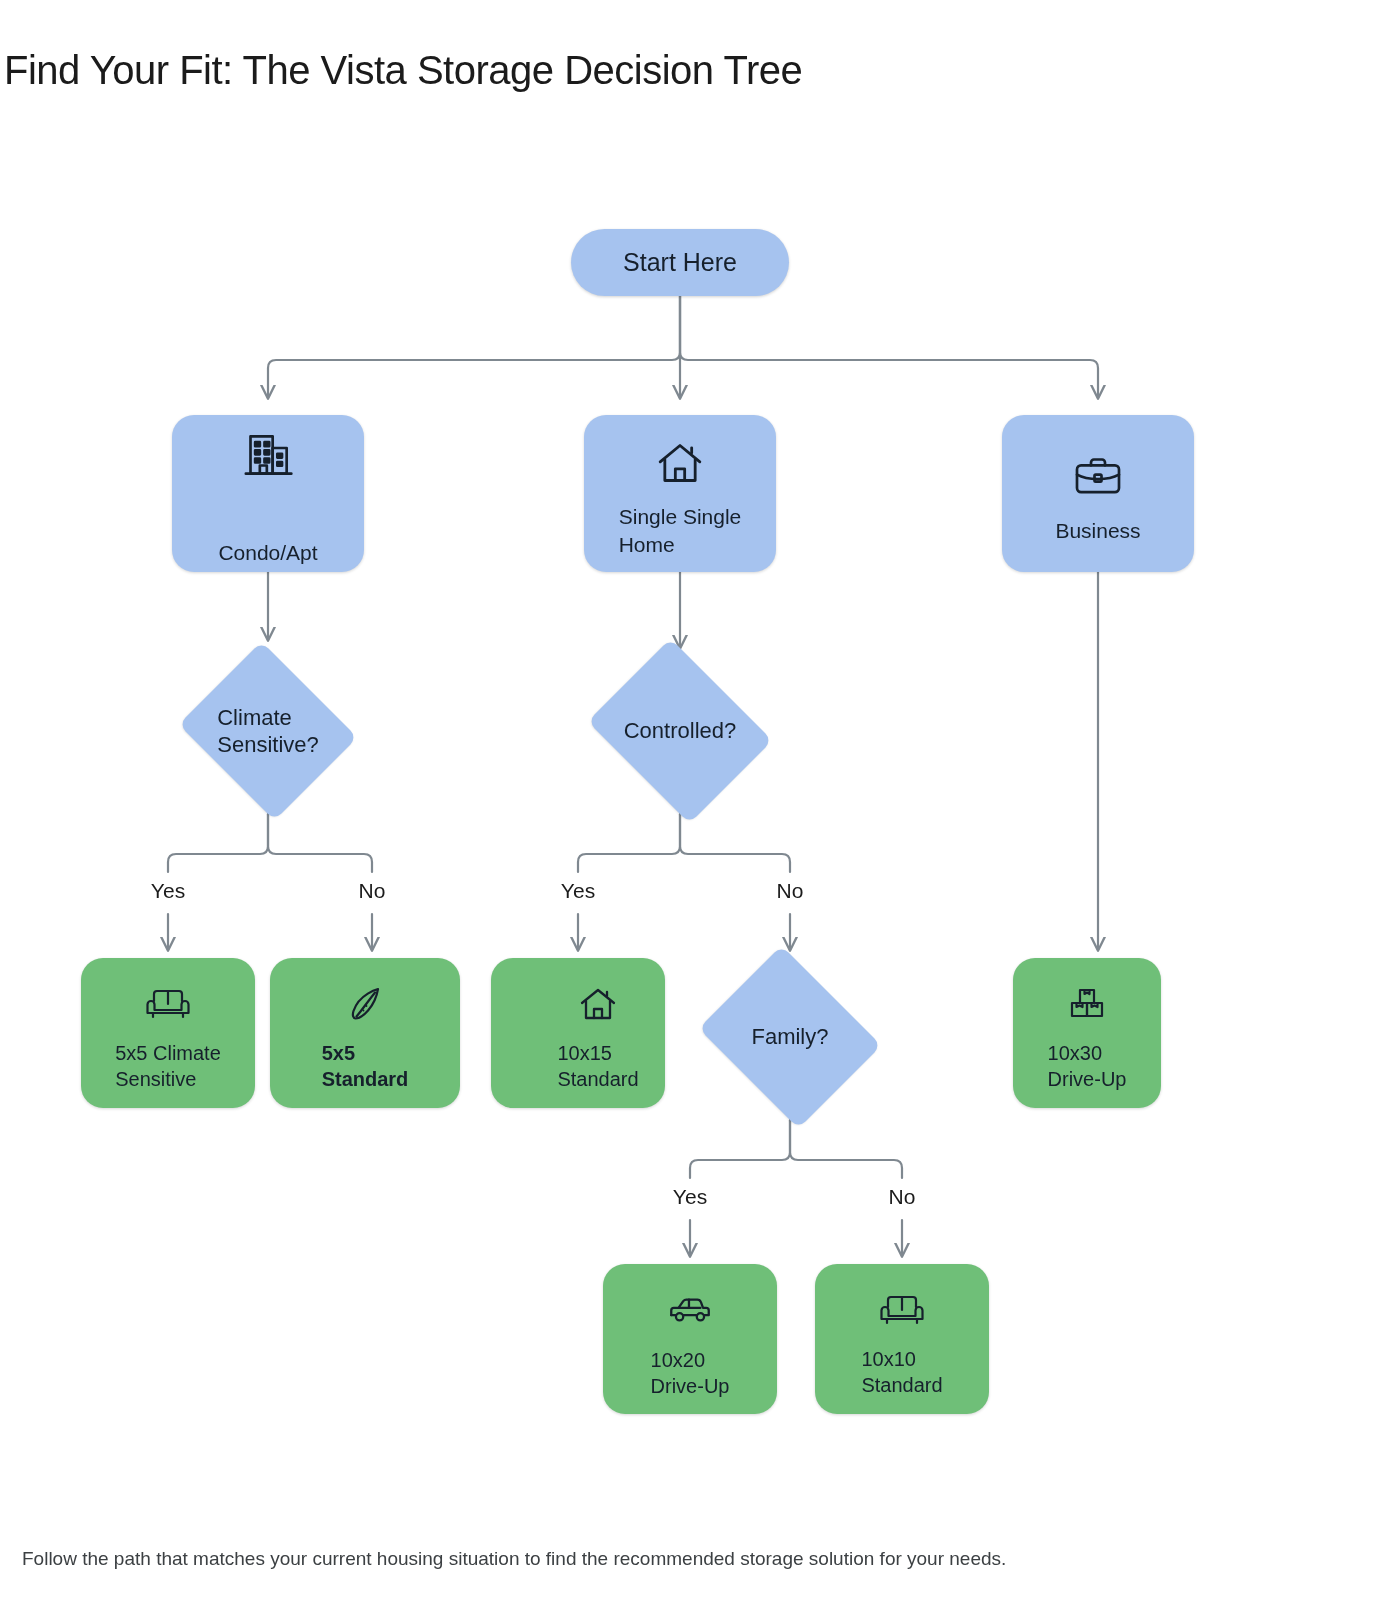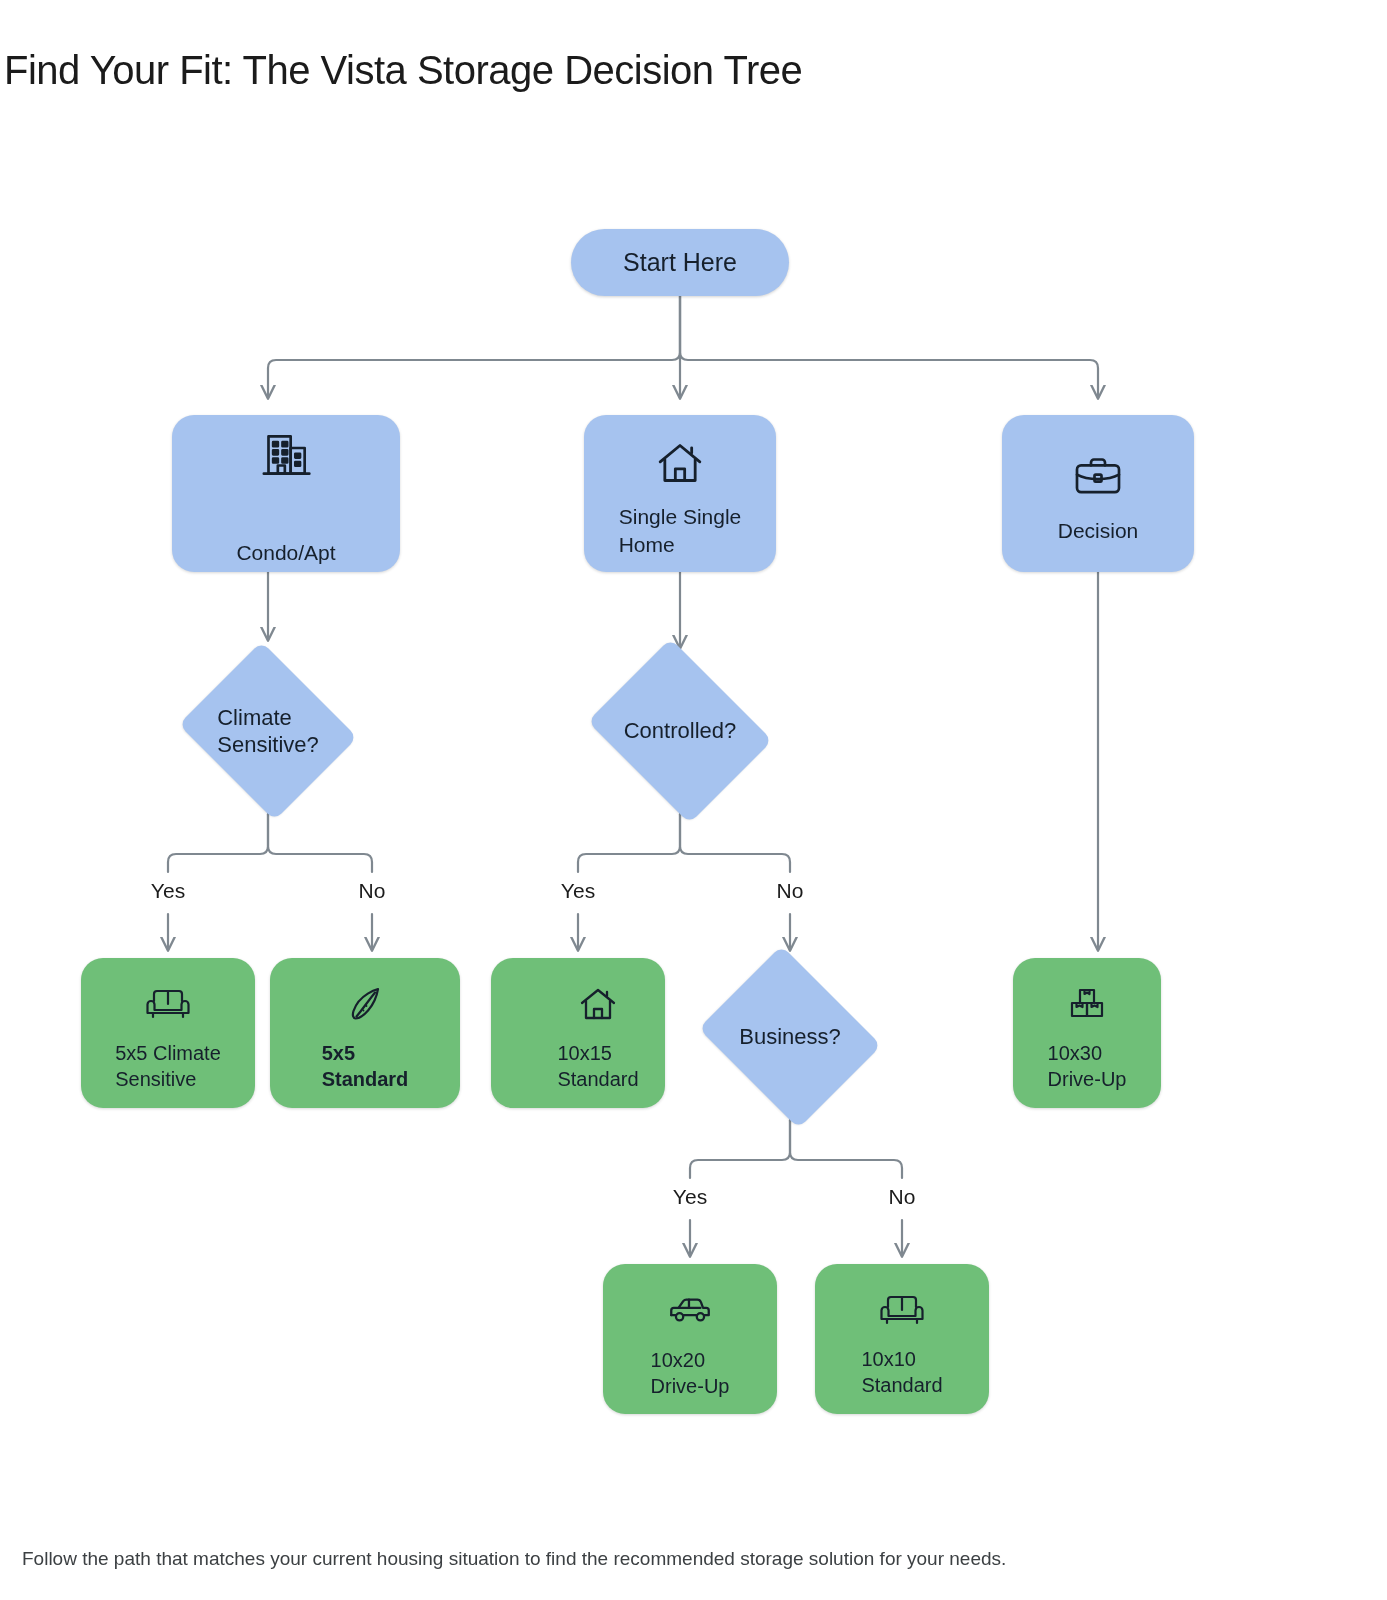--- a/index.html
+++ b/index.html
@@ -165,21 +165,21 @@
         <path d="M 790 1120 L 790 1152 Q 790 1160 798 1160 L 894 1160 Q 902 1160 902 1168 L 902 1178"></path>
         <path d="M 690 1220 L 690 1256" marker-end="url(#arrow)"></path>
         <path d="M 902 1220 L 902 1256" marker-end="url(#arrow)"></path>
       </g>
     </svg>
 
     <div class="node node-start" style="left:571px; top:229px; width:218px; height:67px;">
       <span class="node-label">Start Here</span>
     </div>
 
-    <div class="node node-box-blue" style="left:172px; top:415px; width:228px; height:157px;gap:44px;">
+    <div class="node node-box-blue" style="left:172px; top:415px; width:192px; height:157px;gap:44px;">
       <span class="node-icon">
         <svg width="56" height="56" viewBox="0 0 48 48" fill="none" stroke="#16202c" stroke-width="2.3" stroke-linecap="round" stroke-linejoin="round">
           <rect x="9" y="8" width="19" height="32"></rect>
           <rect x="28" y="18" width="12" height="22"></rect>
           <rect x="13" y="13" width="4" height="3.4" fill="#16202c"></rect>
           <rect x="21" y="13" width="4" height="3.4" fill="#16202c"></rect>
           <rect x="13" y="20" width="4" height="3.4" fill="#16202c"></rect>
           <rect x="21" y="20" width="4" height="3.4" fill="#16202c"></rect>
           <rect x="13" y="27" width="4" height="3.4" fill="#16202c"></rect>
           <rect x="21" y="27" width="4" height="3.4" fill="#16202c"></rect>
@@ -209,39 +209,39 @@
 
     <div class="node node-box-blue" style="left:1002px; top:415px; width:192px; height:157px;">
       <span class="node-icon">
         <svg width="56" height="56" viewBox="0 0 48 48" fill="none" stroke="#16202c" stroke-width="2.3" stroke-linecap="round" stroke-linejoin="round">
           <rect x="6" y="14" width="36" height="23" rx="3.5"></rect>
           <path d="M18 14 V11.5 A2.5 2.5 0 0 1 20.5 9 h7 A2.5 2.5 0 0 1 30 11.5 V14"></path>
           <path d="M6 22 C 15 27, 33 27, 42 22"></path>
           <rect x="21" y="22" width="6" height="6" rx="1"></rect>
         </svg>
       </span>
-      <span class="node-label">Decision</span>
+      <span class="node-label">Business</span>
     </div>
 
     <div class="node node-diamond" style="left:172px; top:648px; width:192px; height:166px;">
       <div class="diamond-shape"></div>
       <span class="node-label">
         <span>Climate</span><br>
         <span>Sensitive?</span>
       </span>
     </div>
 
     <div class="node node-diamond" style="left:578px; top:648px; width:204px; height:166px;">
       <div class="diamond-shape"></div>
       <span class="node-label">Controlled?</span>
     </div>
 
     <div class="node node-diamond" style="left:690px; top:954px; width:200px; height:166px;">
       <div class="diamond-shape"></div>
-      <span class="node-label">Business?</span>
+      <span class="node-label">Family?</span>
     </div>
 
     <div class="node node-box-green" style="left:81px; top:958px; width:174px; height:150px;">
       <span class="node-icon">
         <svg width="48" height="48" viewBox="0 0 48 48" fill="none" stroke="#16202c" stroke-width="2.2" stroke-linecap="round" stroke-linejoin="round">
           <path d="M10 21 V14 a3 3 0 0 1 3-3 h22 a3 3 0 0 1 3 3 v7"></path>
           <path d="M24 11 V24"></path>
           <path d="M7 21 a3.5 3.5 0 0 1 3.5 3.5 V30 h27 v-5.5 A3.5 3.5 0 0 1 41 21 a3.5 3.5 0 0 1 3.5 3.5 V33 h-41 V24.5 A3.5 3.5 0 0 1 7 21 Z"></path>
           <path d="M9 33 V37"></path>
           <path d="M39 33 V37"></path>

